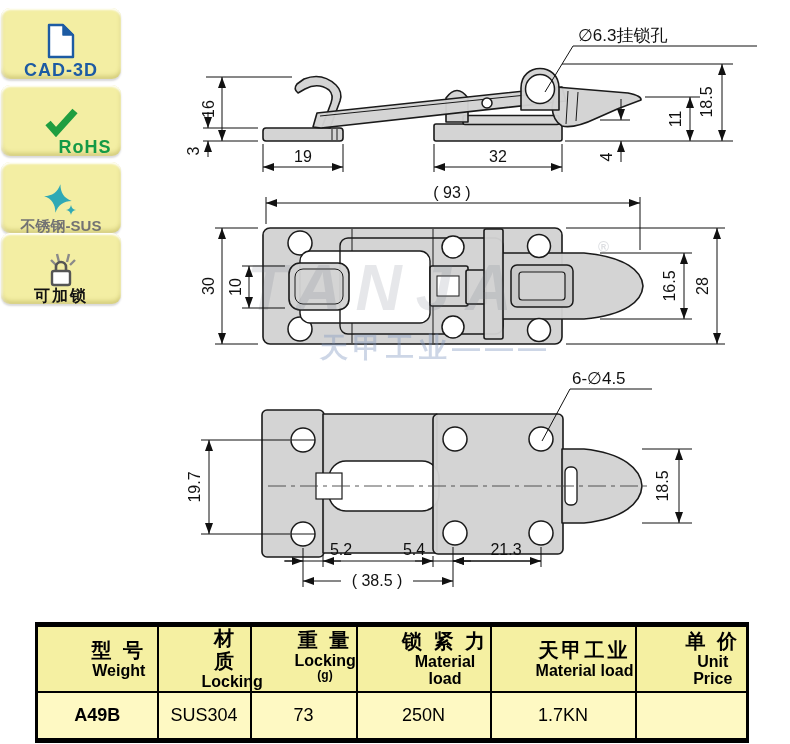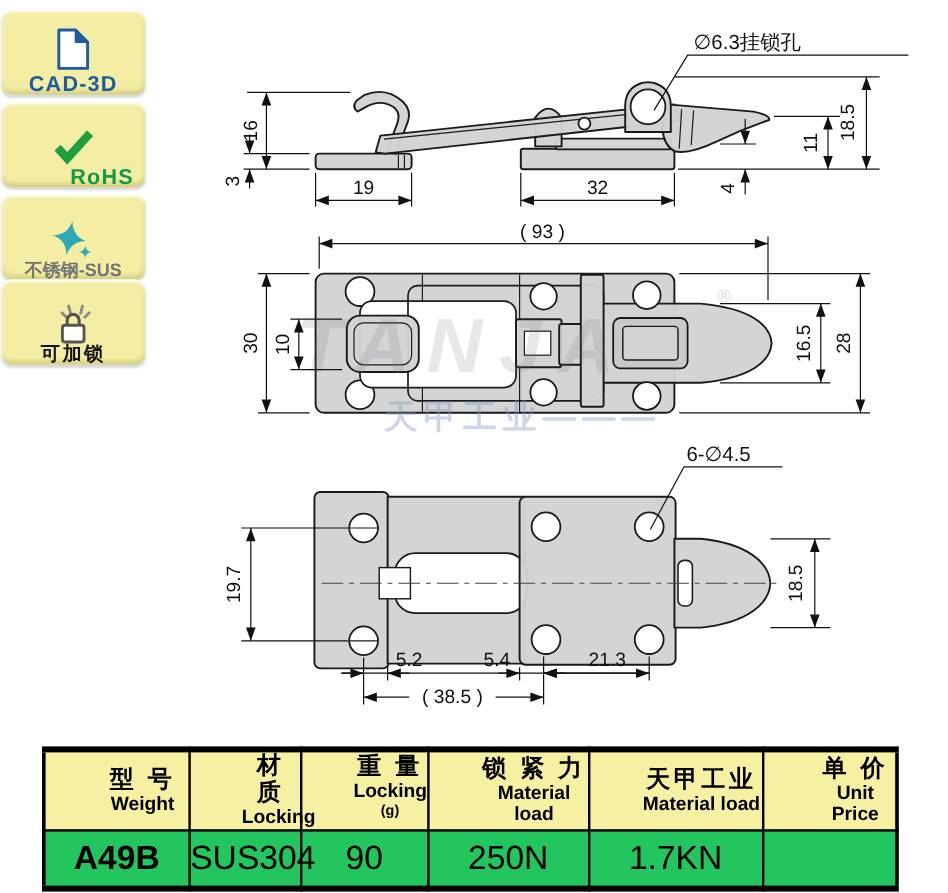--- a/index.html
+++ b/index.html
@@ -27,21 +27,21 @@
   .wmr{font:bold 15px "Liberation Sans",sans-serif;fill:#6b7280;opacity:.22;}
   .wm2{font:bold 28px "Liberation Sans",sans-serif;letter-spacing:5px;fill:#7e96c0;opacity:.38;}
   
   table.spec{position:absolute;left:35px;top:622px;width:711px;border-collapse:collapse;
              border:3px solid #000;border-top-width:5px;border-bottom-width:5px;table-layout:fixed;}
   table.spec th,table.spec td{border:2px solid #000;text-align:center;vertical-align:middle;padding:0;}
   table.spec th{background:#f5f0a2;height:48px;font-weight:bold;padding-left:43px;}
   table.spec th .zh{font-size:20px;letter-spacing:3px;line-height:1.15;}
   table.spec th .en{font-size:16px;font-weight:bold;line-height:1.1;}
   table.spec th .en sup{font-size:12px;}
-  table.spec td{height:45px;font-size:28px;background:#22c55e;}
+  table.spec td{height:45px;font-size:18px;background:#fef9c3;}
   td.model{background:#ababab;font-weight:bold;}
 </style>
 </head>
 <body>
 
 <div class="page">
 
   <aside>
     <div class="badge" style="top:8px">
       <svg width="30" height="38" viewBox="0 0 30 36">
@@ -271,21 +271,21 @@
         <th>
           <div class="zh">单 价</div>
           <div class="en">Unit Price</div>
         </th>
       </tr>
     </thead>
     <tbody>
       <tr>
         <td class="model">A49B</td>
         <td>SUS304</td>
-        <td>90</td>
+        <td>73</td>
         <td>250N</td>
         <td>1.7KN</td>
         <td></td>
       </tr>
     </tbody>
   </table>
 
 </div>
 
 </body></html>

